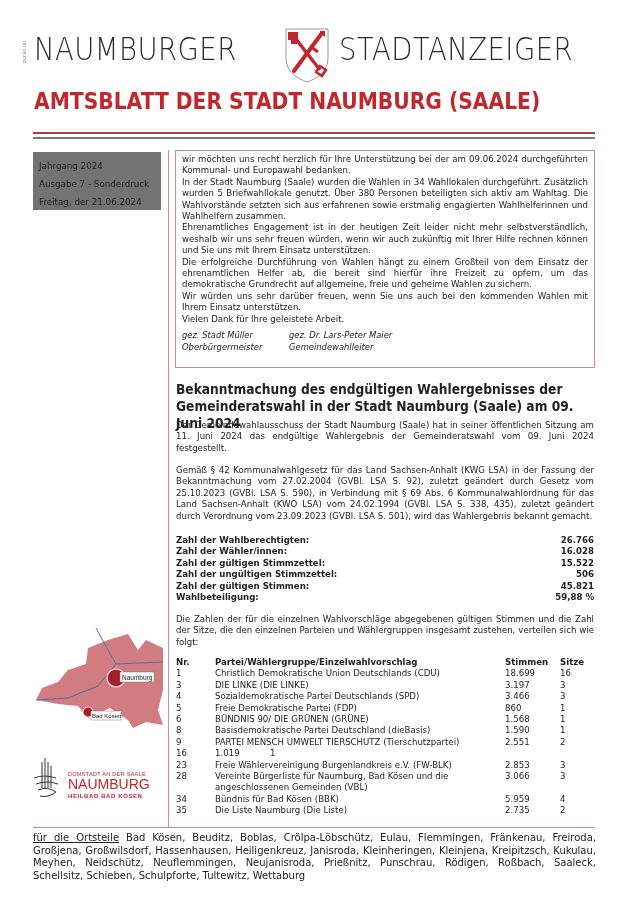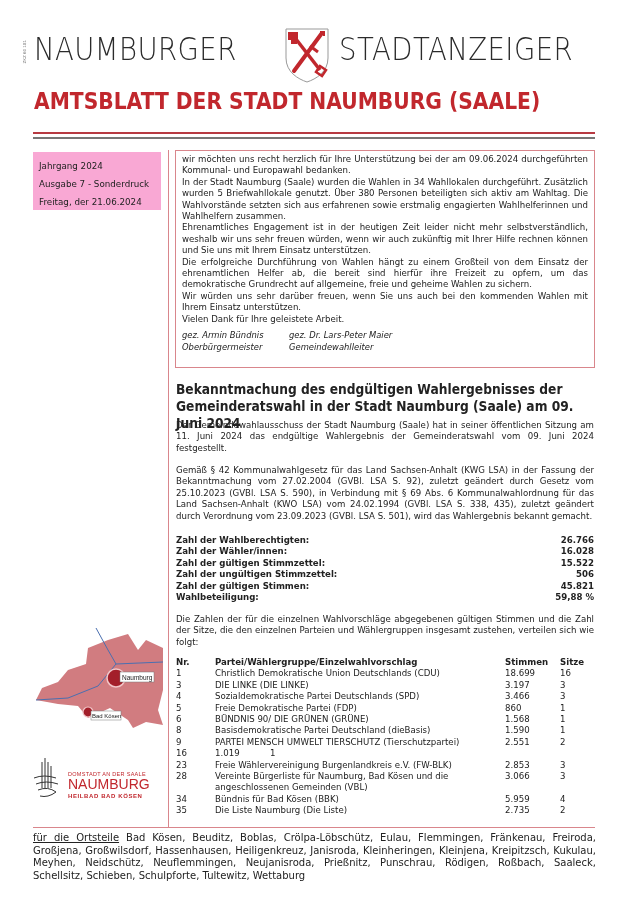--- a/index.html
+++ b/index.html
@@ -8,21 +8,21 @@
 
     .masthead { position: absolute; left: 0; top: 0; width: 625px; height: 130px; }
     .side-code { position: absolute; left: 22px; top: 40px; font-size: 4px; color: #777; writing-mode: vertical-rl; transform: rotate(180deg); letter-spacing: 0; }
     .mast-left { position: absolute; left: 34px; top: 30px; font-family: "DejaVu Sans", sans-serif; font-weight: 200; font-size: 32px; color: #2b2b2b; letter-spacing: 0.5px; transform: scaleX(0.86); transform-origin: left top; }
     .mast-right { position: absolute; left: 339px; top: 30px; font-family: "DejaVu Sans", sans-serif; font-weight: 200; font-size: 32px; color: #2b2b2b; letter-spacing: 0.5px; transform: scaleX(0.86); transform-origin: left top; }
     .crest { position: absolute; left: 282px; top: 26px; width: 50px; height: 58px; }
     .amtsblatt { position: absolute; left: 34px; top: 88px; font-family: "DejaVu Sans", sans-serif; font-weight: bold; font-size: 22.5px; color: #c1272d; letter-spacing: 0; transform: scaleX(0.9); transform-origin: left top; white-space: nowrap; }
     .rule-red { position: absolute; left: 33px; top: 132px; width: 562px; height: 1.5px; background: #b73a42; }
     .rule-grey { position: absolute; left: 33px; top: 137px; width: 562px; height: 2px; background: #777; }
 
-    .issue-box { position: absolute; left: 33px; top: 152px; width: 128px; height: 58px; background: #f9a8d4; padding: 5px 6px; }
+    .issue-box { position: absolute; left: 33px; top: 152px; width: 128px; height: 58px; background: #737373; padding: 5px 6px; }
     .issue-line { font-size: 9.2px; line-height: 18px; color: #222; white-space: nowrap; transform: scaleX(0.95); transform-origin: left; }
 
     .vdivider { position: absolute; left: 168px; top: 150px; width: 1.2px; height: 678px; background: #d9868c; }
     .hbottom { position: absolute; left: 33px; top: 827px; width: 562px; height: 1.2px; background: #d9868c; }
 
     .notice-box { position: absolute; left: 175px; top: 150px; width: 420px; height: 218px; border: 1.2px solid #d9868c; padding: 3px 6px; }
     .notice-box p { font-size: 8.6px; line-height: 11.4px; color: #222; text-align: justify; }
     .notice-title { font-weight: bold; }
     .sig-row { display: flex; margin-top: 5px; }
     .sig-col { width: 107px; font-style: italic; font-size: 8.4px; line-height: 11.4px; color: #222; }
@@ -82,21 +82,21 @@
 
 <div class="notice-box">
   <p>wir möchten uns recht herzlich für Ihre Unterstützung bei der am 09.06.2024 durchgeführten Kommunal- und Europawahl bedanken.</p>
   <p>In der Stadt Naumburg (Saale) wurden die Wahlen in 34 Wahllokalen durchgeführt. Zusätzlich wurden 5 Briefwahllokale genutzt. Über 380 Personen beteiligten sich aktiv am Wahltag. Die Wahlvorstände setzten sich aus erfahrenen sowie erstmalig engagierten Wahlhelferinnen und Wahlhelfern zusammen.</p>
   <p>Ehrenamtliches Engagement ist in der heutigen Zeit leider nicht mehr selbstverständlich, weshalb wir uns sehr freuen würden, wenn wir auch zukünftig mit Ihrer Hilfe rechnen können und Sie uns mit Ihrem Einsatz unterstützen.</p>
   <p>Die erfolgreiche Durchführung von Wahlen hängt zu einem Großteil von dem Einsatz der ehrenamtlichen Helfer ab, die bereit sind hierfür ihre Freizeit zu opfern, um das demokratische Grundrecht auf allgemeine, freie und geheime Wahlen zu sichern.</p>
   <p>Wir würden uns sehr darüber freuen, wenn Sie uns auch bei den kommenden Wahlen mit Ihrem Einsatz unterstützen.</p>
   <p>Vielen Dank für Ihre geleistete Arbeit.</p>
   <div class="sig-row">
     <div class="sig-col">
-      <div>gez. Armin Bündnis</div>
+      <div>gez. Stadt Müller</div>
       <div>Oberbürgermeister</div>
     </div>
     <div class="sig-col" style="width:160px">
       <div>gez. Dr. Lars-Peter Maier</div>
       <div>Gemeindewahlleiter</div>
     </div>
   </div>
 </div>
 
 <div class="bk-title">Bekanntmachung des endgültigen Wahlergebnisses der Gemeinderatswahl in der Stadt Naumburg (Saale) am 09. Juni 2024</div>

